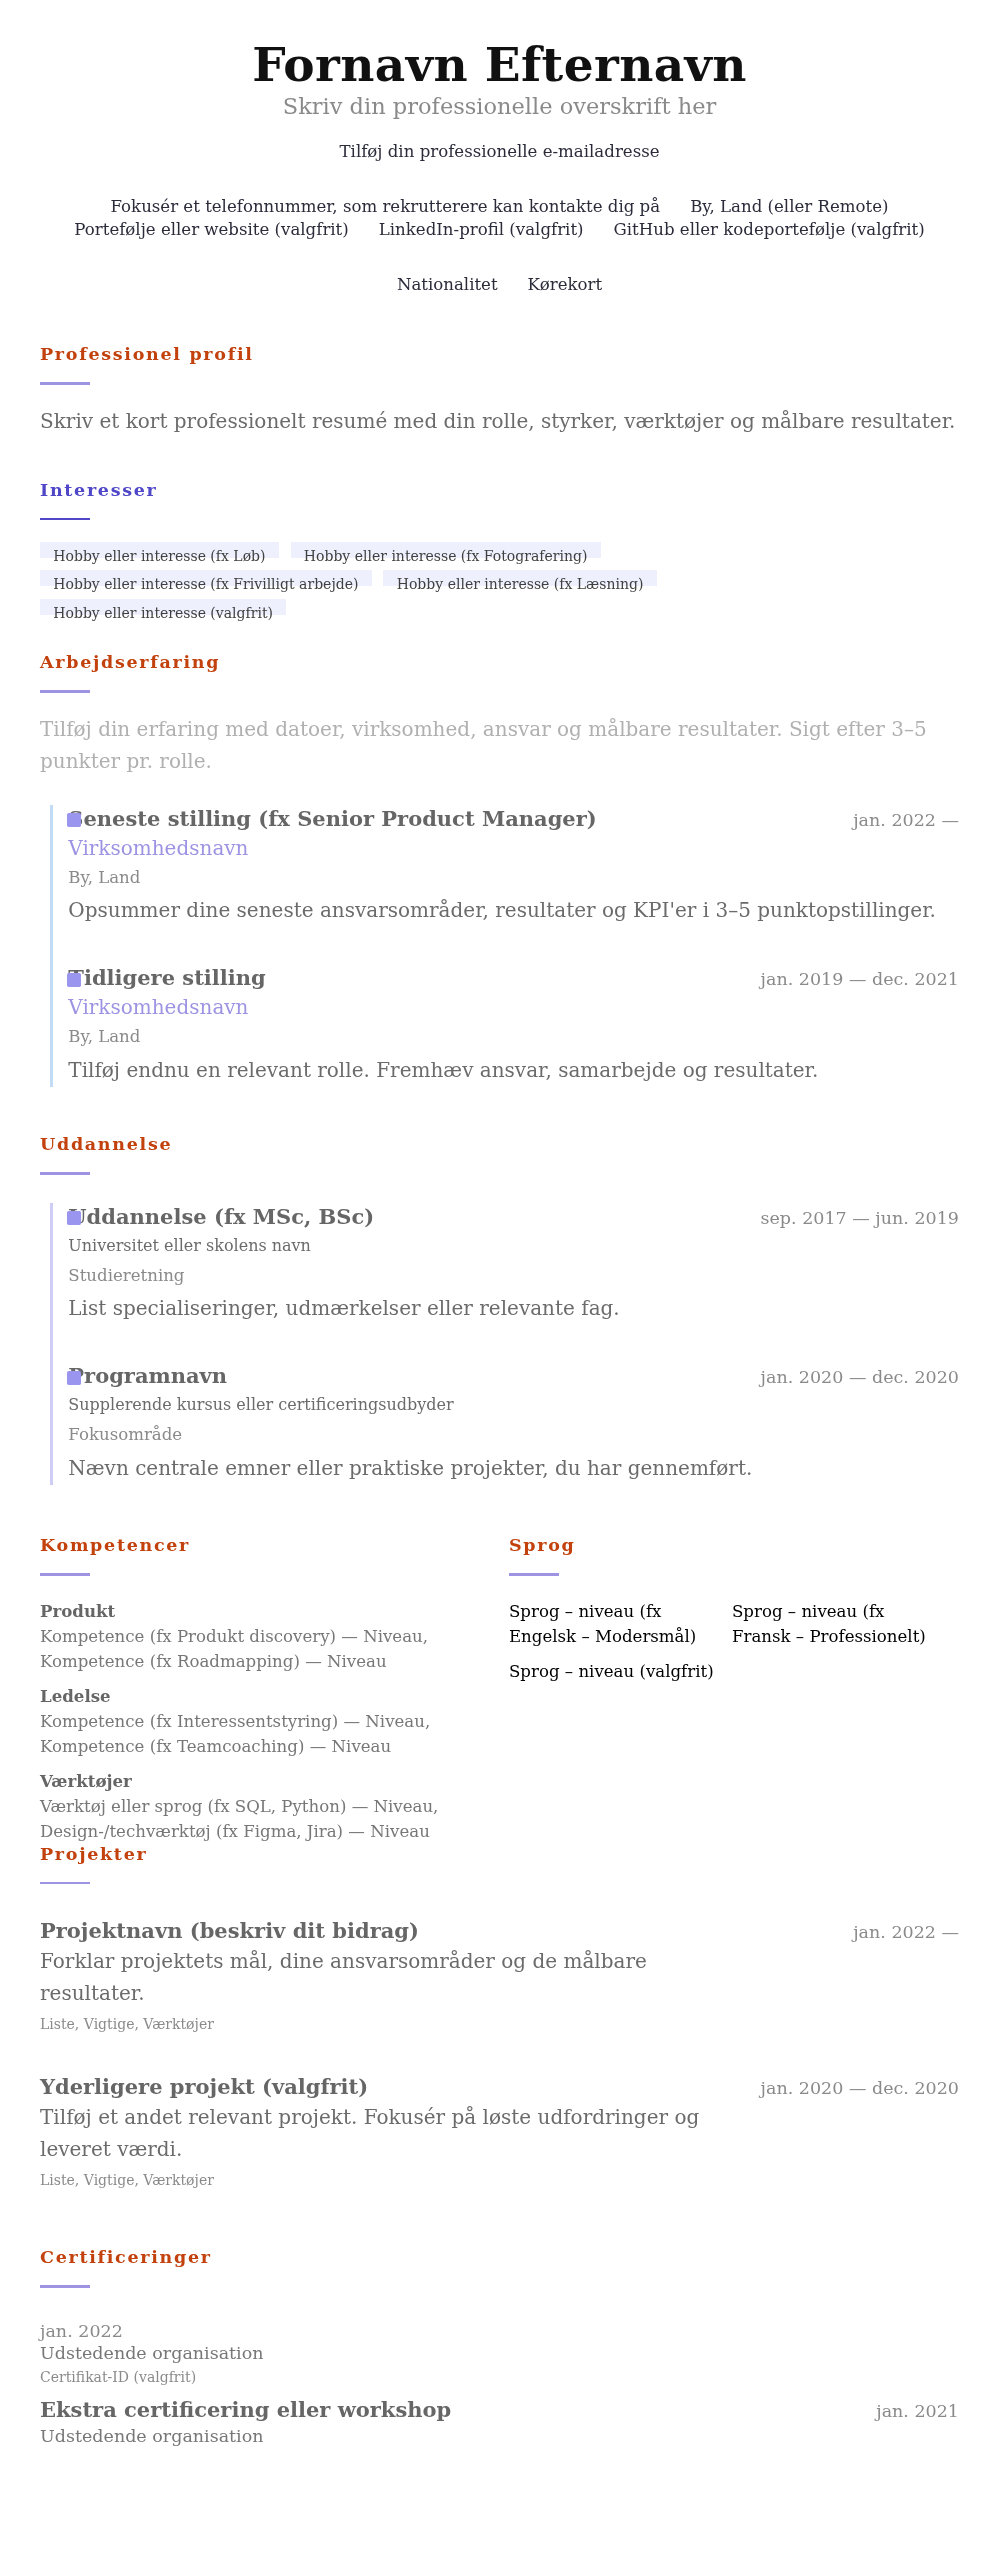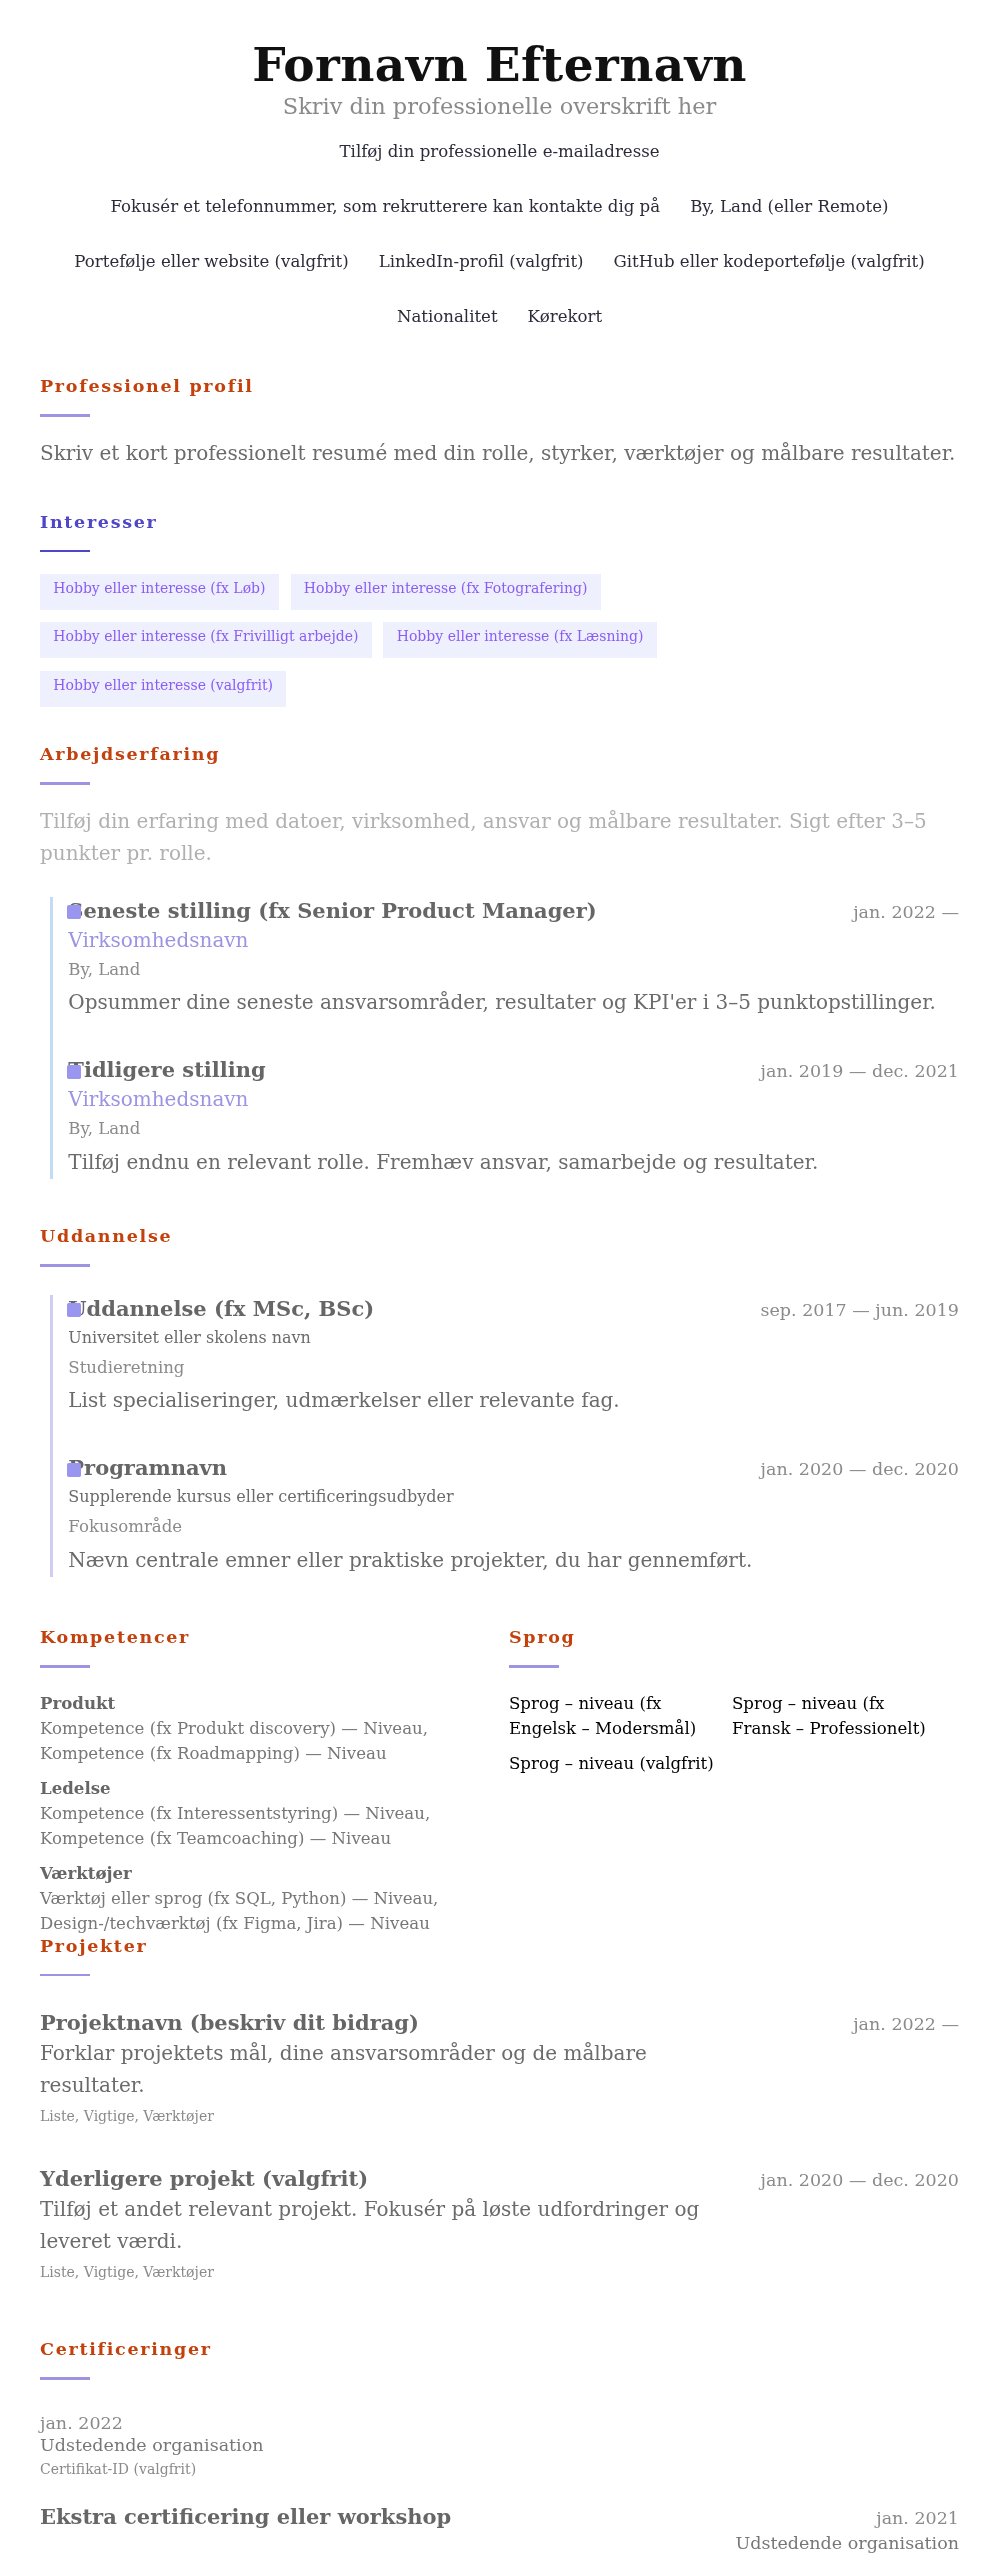--- a/index.html
+++ b/index.html
@@ -18,42 +18,42 @@
       font-size: 47px; font-weight: bold; color: #111111;
       line-height: 55px; letter-spacing: 0.4px;
     }
     .headline { font-size: 22.5px; color: #8a8a8a; line-height: 28px; margin-top: 0px; }
     .contact-row {
       display: flex; justify-content: center; flex-wrap: wrap;
       gap: 0 30px; font-size: 16.6px; color: #2b2b3a; line-height: 23px;
     }
     .contact-row.r1 { margin-top: 20px; }
     .contact-row.r2 { margin-top: 32px; }
-    .contact-row.r3 { margin-top: 32px; }
+    .contact-row.r3 { }
     .contact-row.r4 { margin-top: 32px; }
     .contact-item { cursor: pointer; }
 
     
     .section { margin-top: 0; }
     .section-title {
       font-size: 17.5px; font-weight: bold; color: #c2410c;
       letter-spacing: 1.7px; line-height: 21.6px;
     }
     .section-title.dark { color: #4f46c8; }
     .section-rule { width: 50px; height: 2.5px; background: #9c93e3; margin-top: 16.6px; }
     .section-rule.dark { background: #4f46c8; }
 
     .profile { margin-top: 48px; }
     .profile-text { font-size: 20px; line-height: 32px; color: #6b6b6b; margin-top: 20px; max-width: 916px; }
 
     .interests { margin-top: 43px; }
     .chips { display: flex; flex-wrap: wrap; gap: 12.5px 11.7px; margin-top: 21.6px; max-width: 749px; }
     .chip {
-      background: #eef0fd; color: #8b5cf6; font-size: 14px;
-      padding: 0 13.3px; height: 36px; line-height: 28px; white-space: nowrap;
+      background: #eef0fd; color: #404040; font-size: 14px;
+      padding: 0 13.3px; height: 16px; line-height: 28px; white-space: nowrap;
     }
 
     .work { margin-top: 37px; }
     .hint { font-size: 20px; line-height: 32px; color: #b0b0b0; margin-top: 20px; }
 
     .timeline { margin-top: 28px; margin-left: 10px; padding-left: 18.3px; position: relative; }
     .timeline::before {
       content: ""; position: absolute; left: 0; top: 0; bottom: 0; width: 2.5px;
     }
     .timeline.blue::before { background: #c3dcf6; }
@@ -90,21 +90,21 @@
 
     .projects { margin-top: 0px; }
     .proj-list { margin-top: 33px; }
     .proj + .proj { margin-top: 35px; }
     .proj-title { font-size: 21px; font-weight: bold; color: #666666; line-height: 28px; }
     .proj-desc { font-size: 20px; color: #6b6b6b; line-height: 32px; max-width: 716px; }
     .proj-tags { font-size: 14px; color: #8a8a8a; line-height: 27px; margin-top: 1.7px; }
 
     .certs { margin-top: 53px; }
     .cert-list { margin-top: 33px; }
-    .cert + .cert { margin-top: 22px; text-align: right; }
+    .cert + .cert { margin-top: 7px; }
     .cert-title { font-size: 21px; font-weight: bold; color: #666666; line-height: 28px; }
     .cert-org { font-size: 17.5px; color: #777777; line-height: 25px; }
     .cert-id { font-size: 14px; color: #8a8a8a; line-height: 23px; }
   </style>
 </head>
 <body>
 
 <div class="page">
 
   <header class="header">

